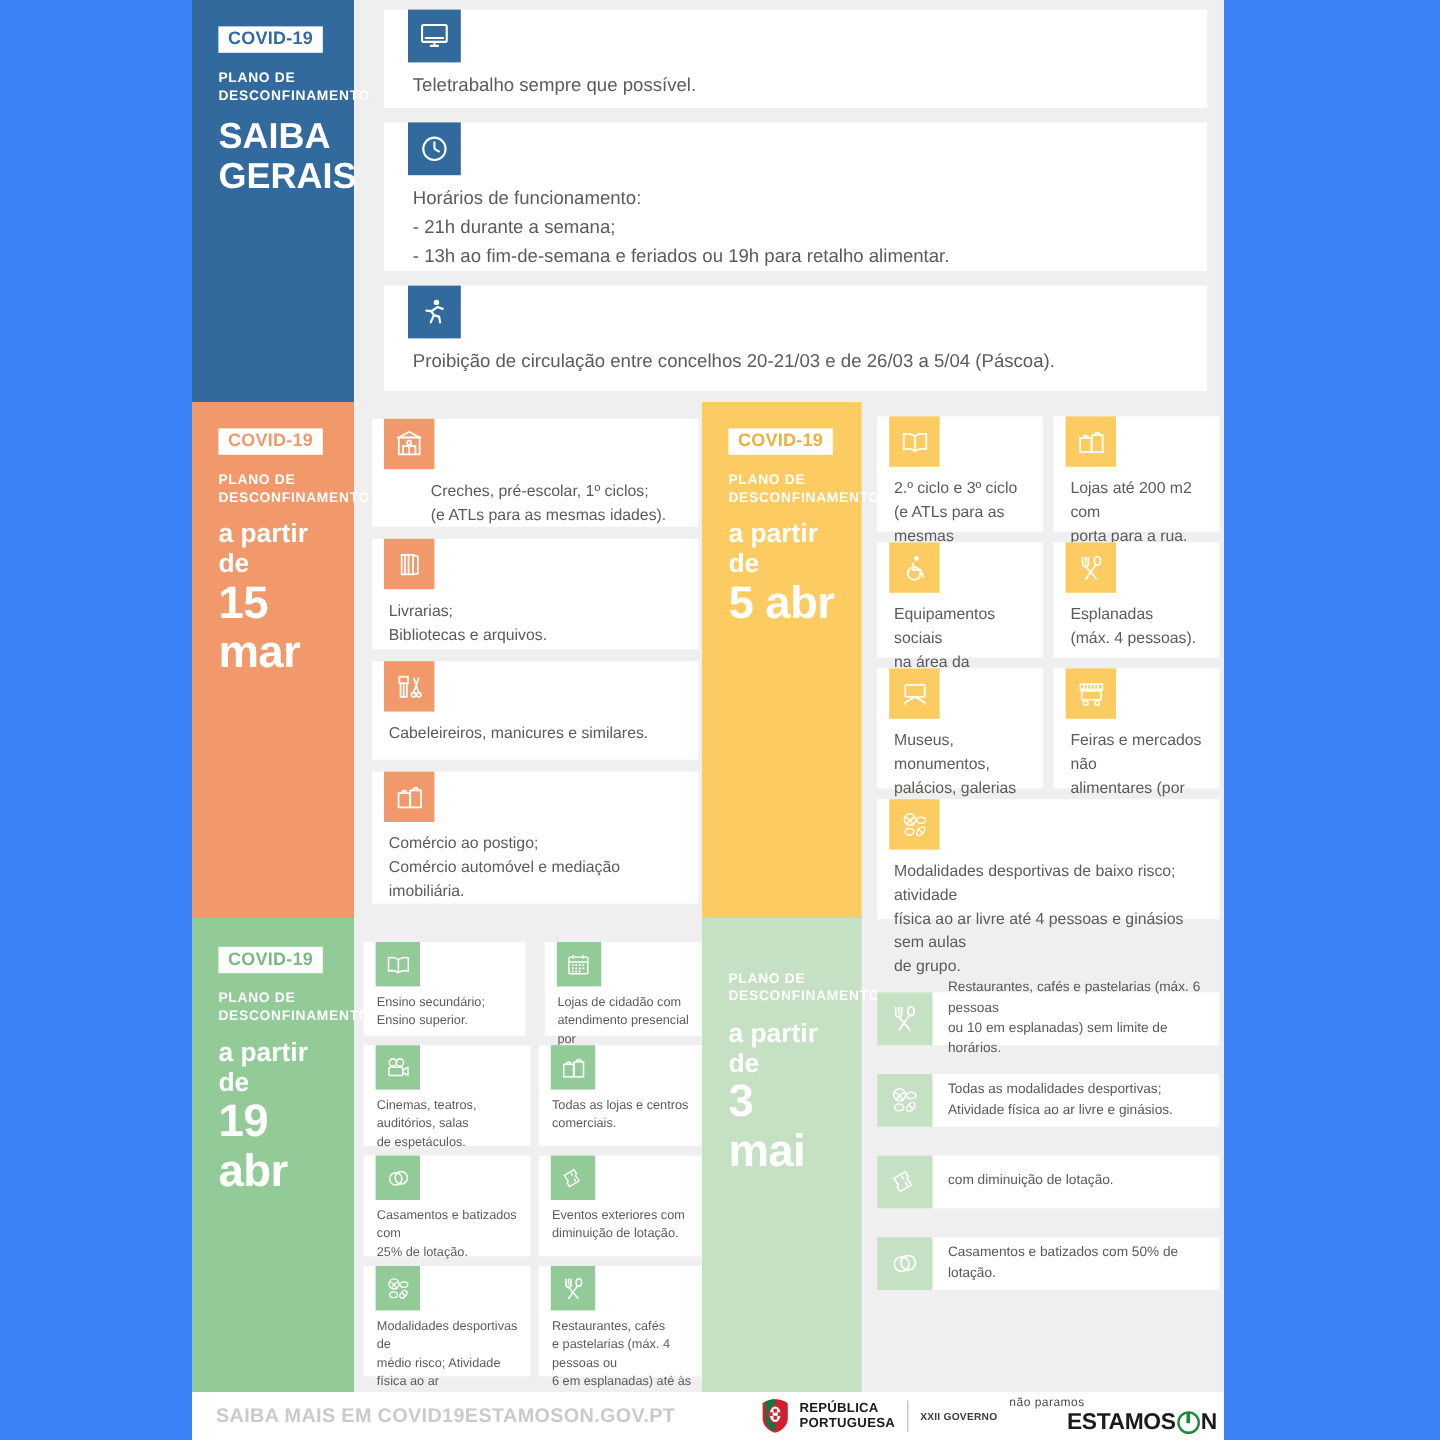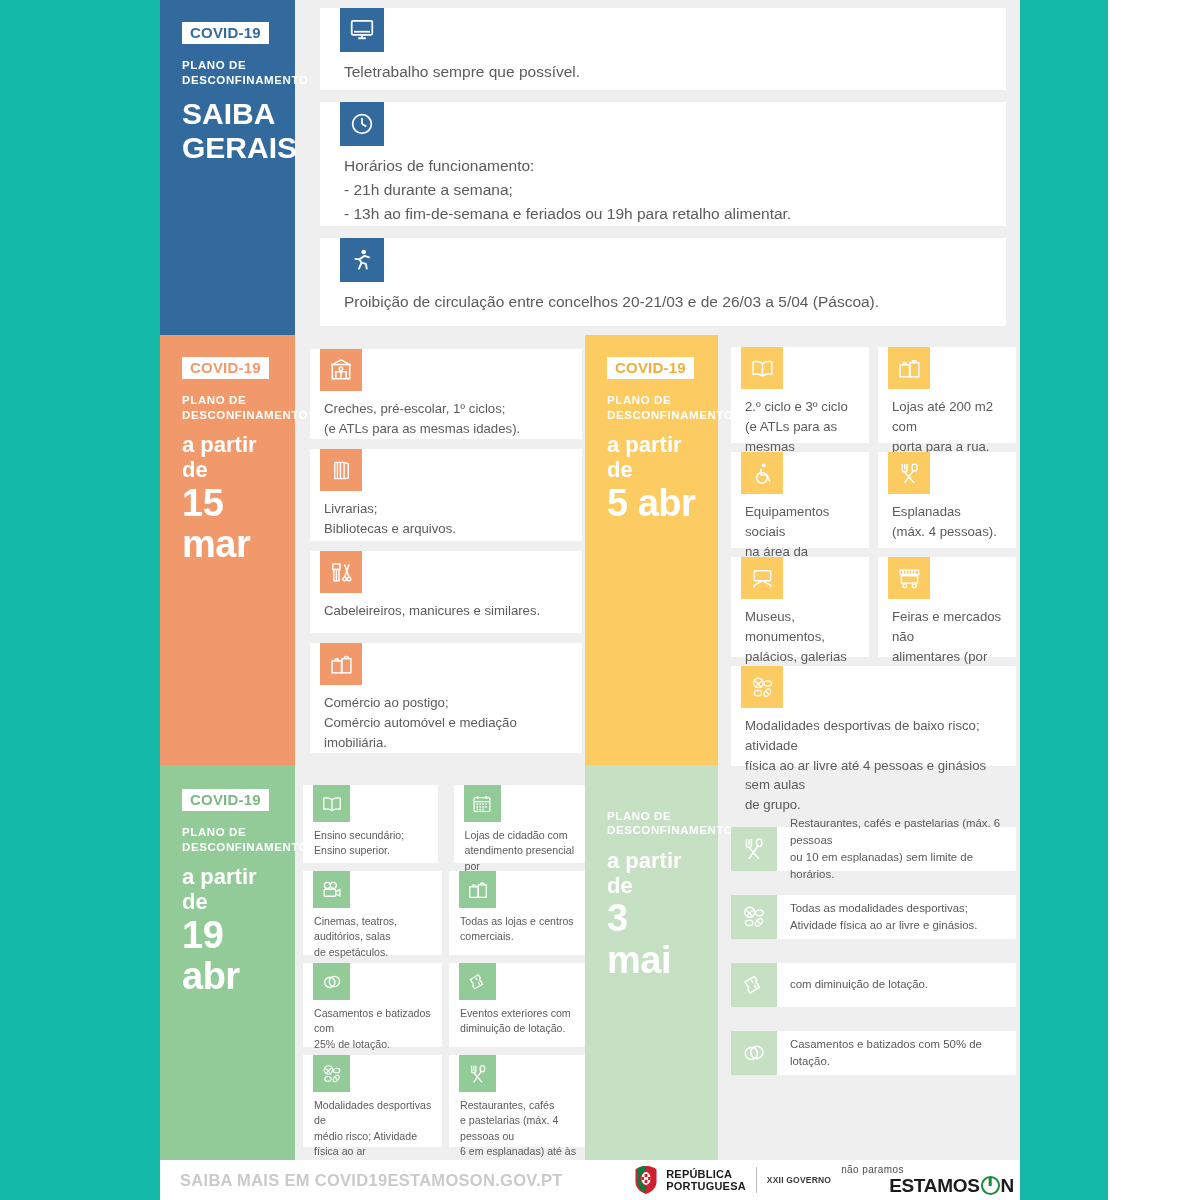--- a/index.html
+++ b/index.html
@@ -4,21 +4,21 @@
 <title>Plano de Desconfinamento</title>
 <style>
   * { box-sizing: border-box; margin:0; padding:0; }
   html,body { width:1200px; height:1200px; }
   body {
     font-family: "Liberation Sans", sans-serif;
     background:#ffffff;
     color:#58595b;
     overflow:hidden;
   }
-  .page { position:relative; width:1108px; height:1200px; background:#14b8a6; }
+  .page { position:relative; width:1200px; height:1200px; background:#3b82f6; }
   .canvas { position:absolute; left:160px; top:0; width:860px; height:1200px; background:#efefef; }
 
   
   .panel-head { padding:22px 18px 0 22px; }
   .covid-badge {
     display:inline-block; background:#ffffff; padding:2px 8px 3px 8px;
     font-size:15px; font-weight:bold; letter-spacing:.2px; line-height:1.15;
     margin-bottom:14px;
   }
   .plano { font-size:11.5px; font-weight:bold; color:#ffffff; letter-spacing:.6px;
@@ -155,21 +155,21 @@
         <div class="plano">
           <div>PLANO DE</div>
           <div>DESCONFINAMENTO</div>
         </div>
         <div class="apartir">a partir de</div>
         <div class="bigdate">15 mar</div>
       </div>
     </div>
 
     <div class="stage-body" style="left:150px; top:14px; width:272px;">
-      <div class="card card-lg" style="height:90px; margin-bottom:10px;">
+      <div class="card card-lg" style="height:90px; margin-bottom:10px;padding-left:35px;">
         <span class="ic c-orange">
           <svg width="26" height="26" viewBox="0 0 24 24" fill="none" stroke="#fff" stroke-width="1.4">
             <path d="M12 2.6 L20 7 L20 20 L4 20 L4 7 Z"></path>
             <line x1="2.8" y1="7" x2="21.2" y2="7"></line>
             <circle cx="12" cy="11" r="1.6"></circle>
             <path d="M7.2 20 L7.2 13.6 L16.8 13.6 L16.8 20"></path>
             <line x1="12" y1="13.6" x2="12" y2="20"></line>
           </svg>
         </span>
         <div class="txt">

